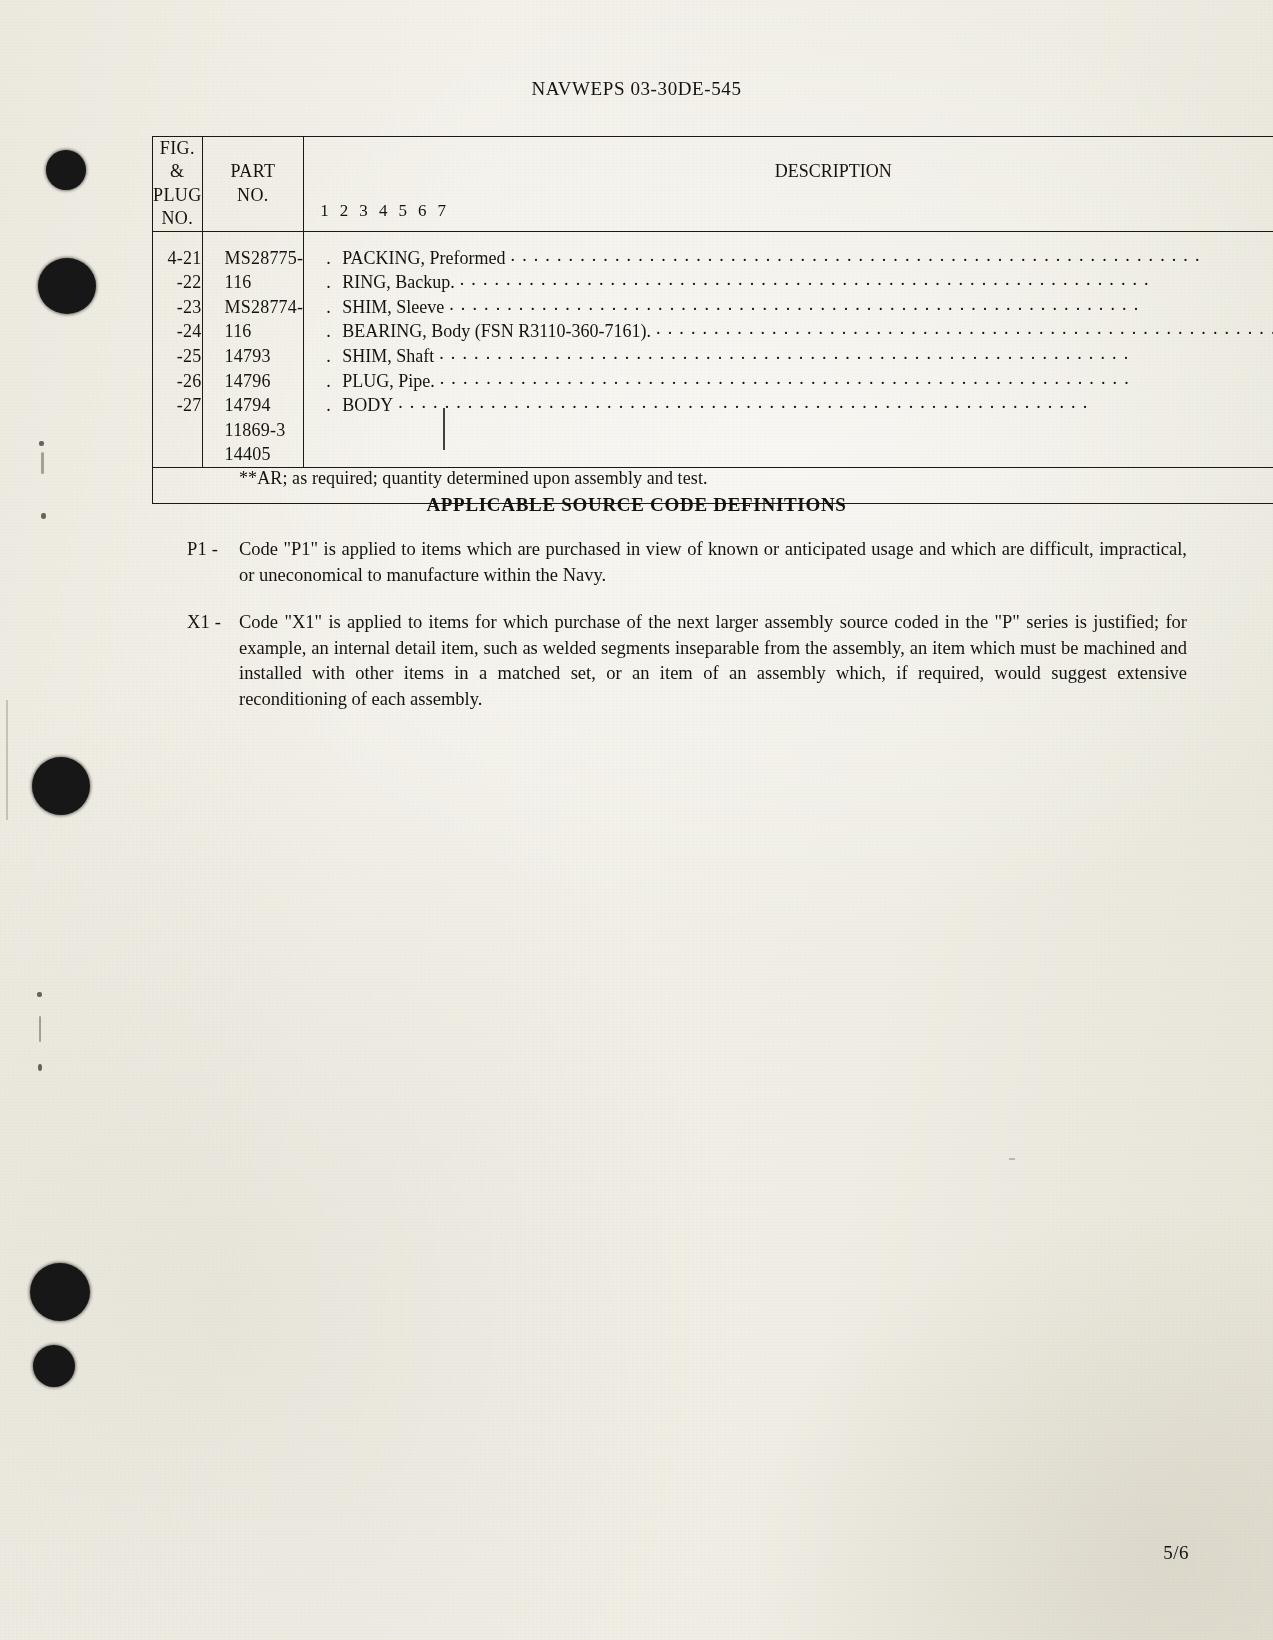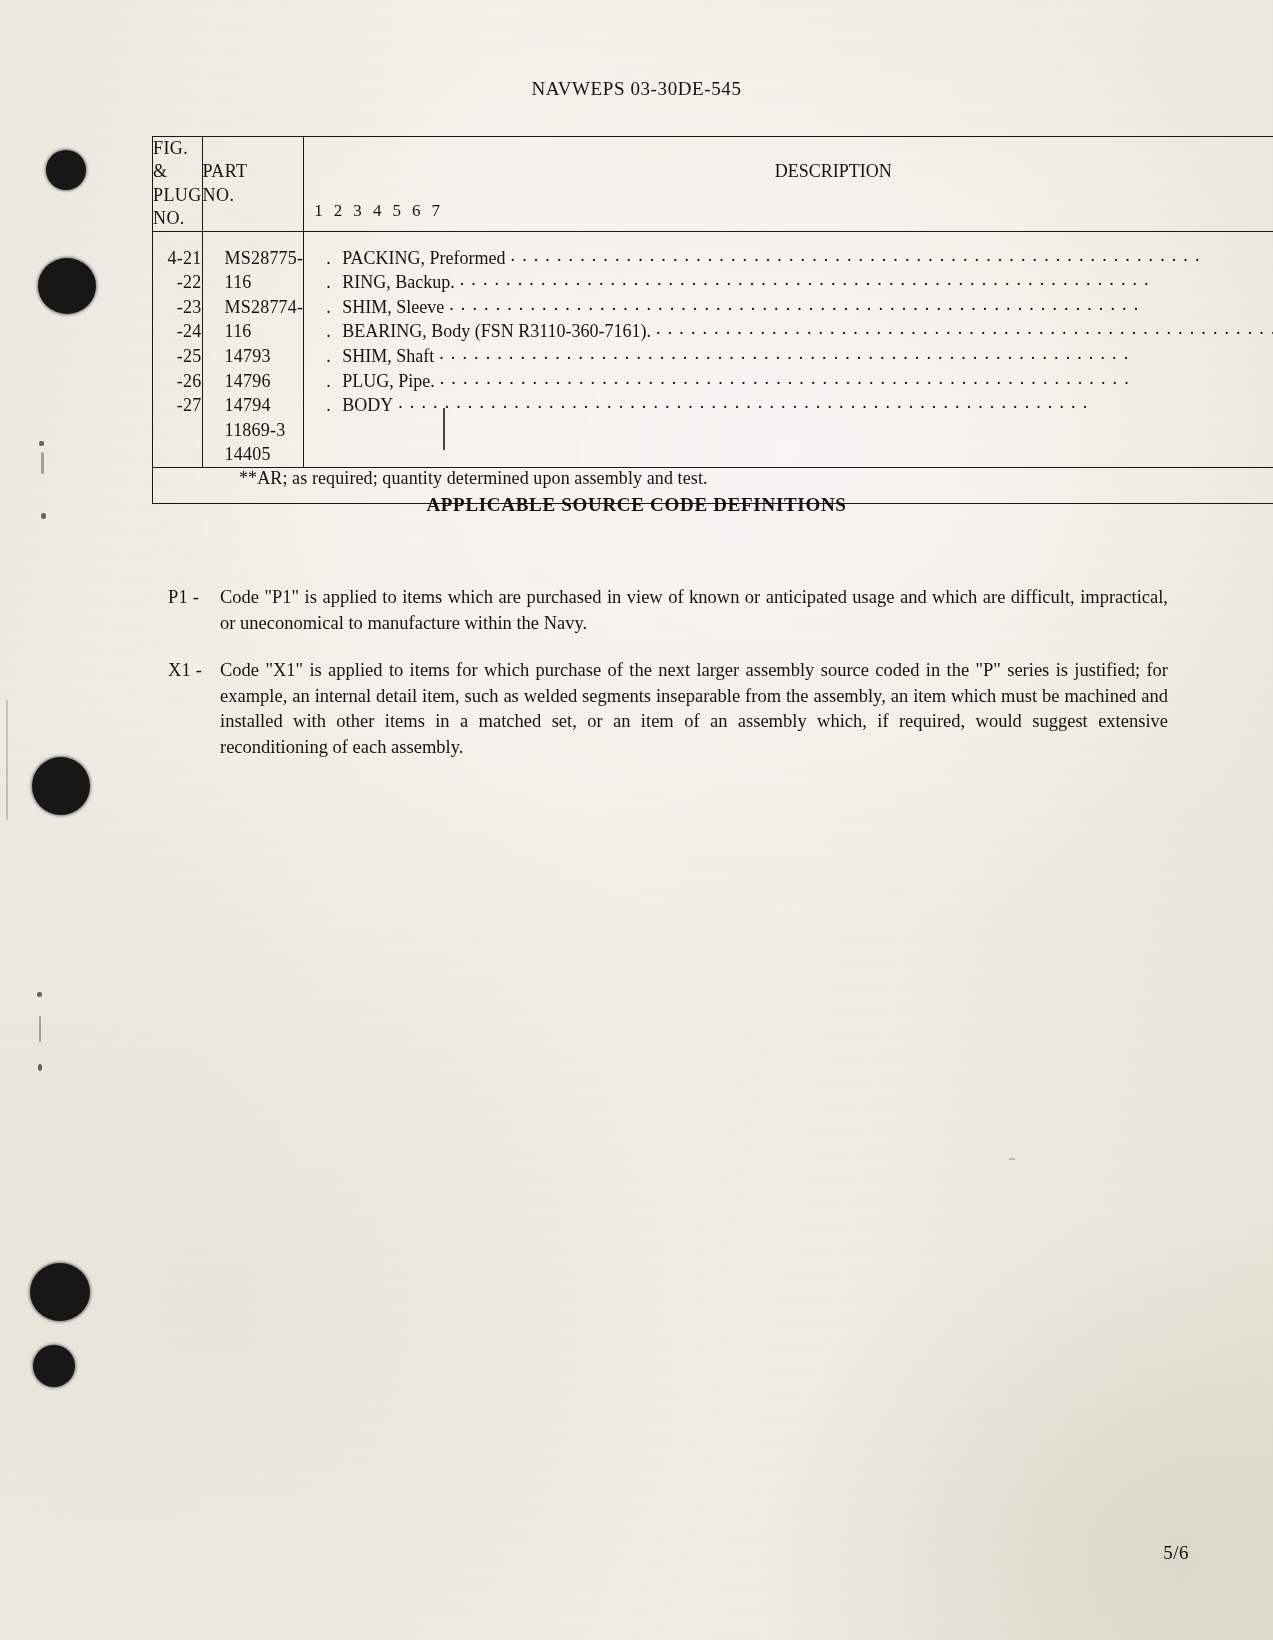--- a/index.html
+++ b/index.html
@@ -77,36 +77,36 @@
     border-collapse: collapse;
     font-size: 18px;
   }
   .parts-table td, .parts-table th {
     border: 1.6px solid #1b1915;
     padding: 0;
     font-weight: normal;
     vertical-align: top;
   }
   .hdr-cell {
-    text-align: left;
+    text-align: center;
     line-height: 1.30;
     padding: 9px 4px 9px 4px;
     font-size: 18px;
     letter-spacing: 0.4px;
   }
   .hdr-desc {
     position: relative;
     text-align: center;
     padding: 9px 4px 9px 4px;
     line-height: 1.30;
   }
   .hdr-desc .desc-title { display: block; }
   .hdr-desc .desc-cols {
     position: absolute;
-    left: 10px;
+    left: 16px;
     bottom: 8px;
     letter-spacing: 3.4px;
     font-size: 17px;
   }
 
   .col-fig   { width: 88px; }
   .col-part  { width: 206px; }
   .col-desc  { }
 
   .body-cell {
@@ -172,25 +172,24 @@
     left: 0;
     right: 0;
     text-align: center;
     font-size: 19px;
     letter-spacing: 0.7px;
     font-weight: bold;
   }
   .defs {
     position: absolute;
     top: 537px;
-    left: 168px;
+    left: 187px;
     width: 1000px;
     font-size: 18.5px;
     line-height: 25.5px;
-    margin-top: 48px;
   }
   .def-item {
     display: flex;
     margin-bottom: 22px;
   }
   .def-code {
     flex: 0 0 auto;
     width: 52px;
     letter-spacing: 0.2px;
   }

